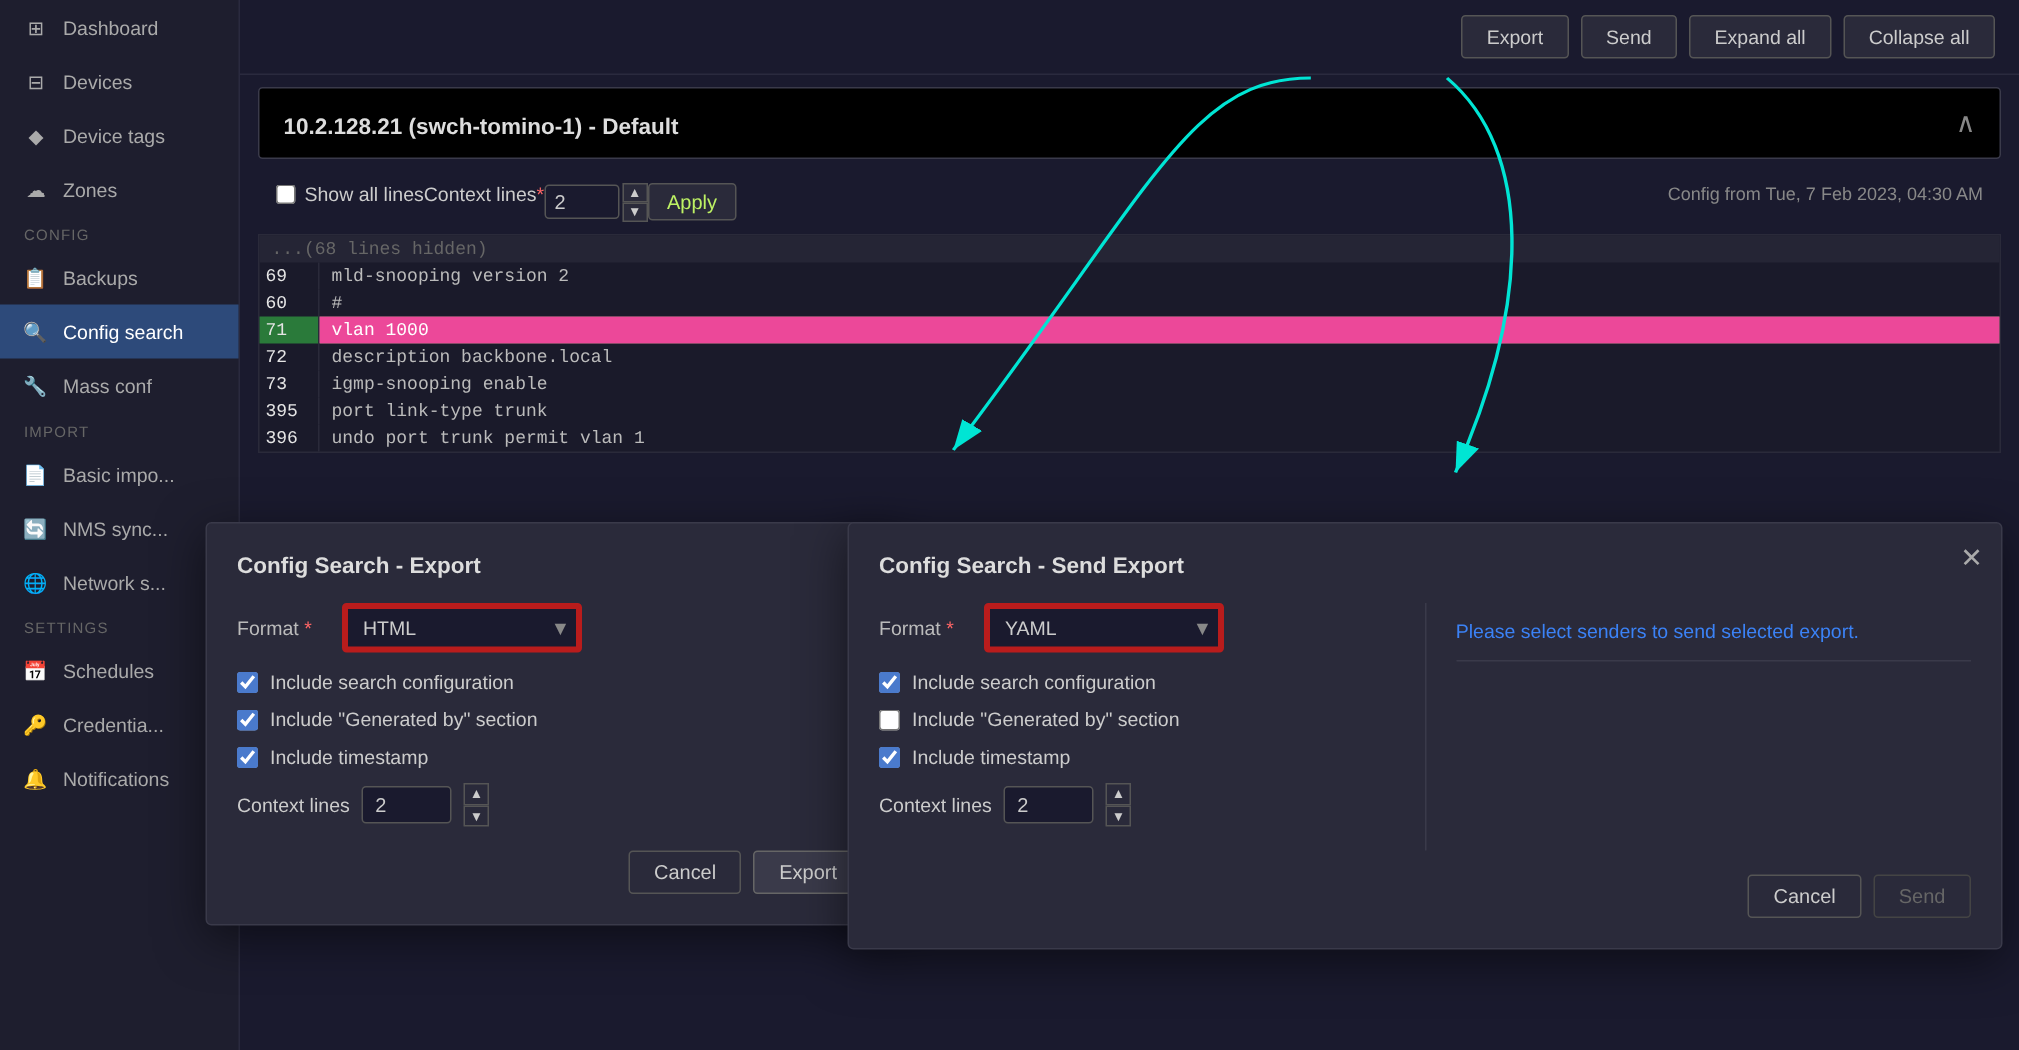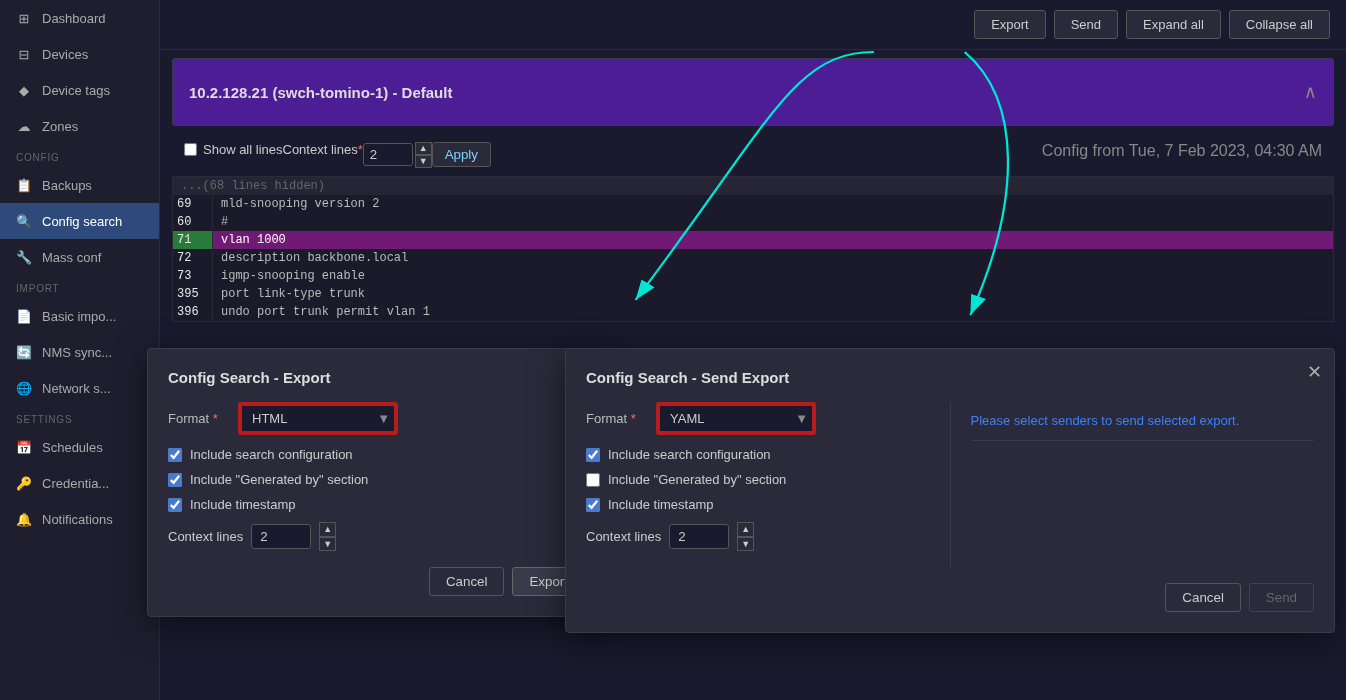--- a/index.html
+++ b/index.html
@@ -14,36 +14,36 @@
 
     
     .main { flex: 1; display: flex; flex-direction: column; background: #1a1a2e; overflow: hidden; }
 
     
     .top-bar { display: flex; align-items: center; justify-content: flex-end; padding: 10px 16px; gap: 8px; background: #1a1a2e; border-bottom: 1px solid #2a2a3e; }
     .btn { padding: 6px 16px; border: 1px solid #555; background: #2a2a3a; color: #ccc; cursor: pointer; border-radius: 3px; font-size: 13px; }
 
     
     .config-area { flex: 1; overflow: auto; padding: 0; position: relative; }
-    .config-header { background: #4c1d95; border: 1px solid #3a3a4a; padding: 22px 16px; display: flex; align-items: center; justify-content: space-between; margin: 8px 12px; border-radius: 3px; }
+    .config-header { background: #000000; border: 1px solid #3a3a4a; padding: 12px 16px; display: flex; align-items: flex-end; justify-content: space-between; margin: 8px 12px; border-radius: 3px; }
     .config-title { font-size: 15px; font-weight: 600; color: #ddd; }
     .config-controls { display: flex; align-items: flex-start; padding: 8px 24px; }
     .config-controls label { display: flex; align-items: center; gap: 6px; color: #ccc; }
-    .config-meta { margin-left: auto; color: #888; font-size: 16px; }
+    .config-meta { margin-left: auto; color: #888; font-size: 12px; }
     .context-label { color: #ccc; }
     .context-input { width: 50px; padding: 3px 6px; background: #1a1a2e; border: 1px solid #555; color: #ccc; border-radius: 3px; }
-    .apply-btn { padding: 4px 12px; border: 1px solid #555; background: #2a2a3a; color: #7dd3fc; cursor: pointer; border-radius: 3px; }
+    .apply-btn { padding: 4px 12px; border: 1px solid #555; background: #2a2a3a; color: #bef264; cursor: pointer; border-radius: 3px; }
 
     
     .code-block { font-family: 'Courier New', monospace; font-size: 12px; background: #1a1a2a; margin: 0 12px 8px; border: 1px solid #2a2a3a; }
     .code-line { display: flex; }
     .code-line.hidden-lines { background: #252535; color: #666; padding: 2px 8px; }
     .line-num { width: 40px; text-align: left; padding: 2px 8px 2px 4px; color: #e5e5e5; user-select: none; flex-shrink: 0; border-right: 1px solid #2a2a3a; }
     .line-content { padding: 2px 8px; color: #bbb; flex: 1; }
-    .code-line.highlighted .line-content { background: #701a75; color: #fff; }
+    .code-line.highlighted .line-content { background: #ec4899; color: #fff; }
     .code-line.highlighted { background: #2a7a3a; }
 
     
     .dialog { background: #2a2a3a; border: 1px solid #3a3a4a; border-radius: 4px; padding: 20px; min-width: 360px; position: absolute; z-index: 200; box-shadow: 0 8px 32px rgba(0,0,0,0.5); }
     .dialog-title { font-size: 15px; font-weight: 600; color: #ddd; margin-bottom: 16px; }
     .dialog-close { position: absolute; top: 12px; right: 12px; background: none; border: none; color: #aaa; cursor: pointer; font-size: 18px; }
     .form-row { display: flex; align-items: center; gap: 10px; margin-bottom: 12px; }
     .form-label { color: #bbb; font-size: 13px; min-width: 60px; }
     .required { color: #f66; }
     .select-wrap { position: relative; display: inline-flex; align-items: center; }
@@ -221,21 +221,21 @@
     </defs>
 
     <path d="M 770 52 C 700 52, 680 120, 560 300" stroke="#00e5d4" stroke-width="2" fill="none" marker-end="url(#arrowhead)"></path>
 
     <path d="M 850 52 C 900 100, 900 200, 855 315" stroke="#00e5d4" stroke-width="2" fill="none" marker-end="url(#arrowhead)"></path>
   </svg>
 </div>
 
 <div style="position:fixed; top:0; left:0; width:100%; height:100%; pointer-events:none; z-index:150;">
 
-  <div class="dialog" style="left:147px; top:348px; width:459px; pointer-events:all;">
+  <div class="dialog" style="left:137px; top:348px; width:459px; pointer-events:all;">
     <div class="dialog-title">Config Search - Export</div>
     <button class="dialog-close">✕</button>
 
     <div class="form-row">
       <span class="form-label">
         <span>Format</span>
         <span class="required"> *</span>
       </span>
       <div class="select-wrap">
         <select class="form-select">

